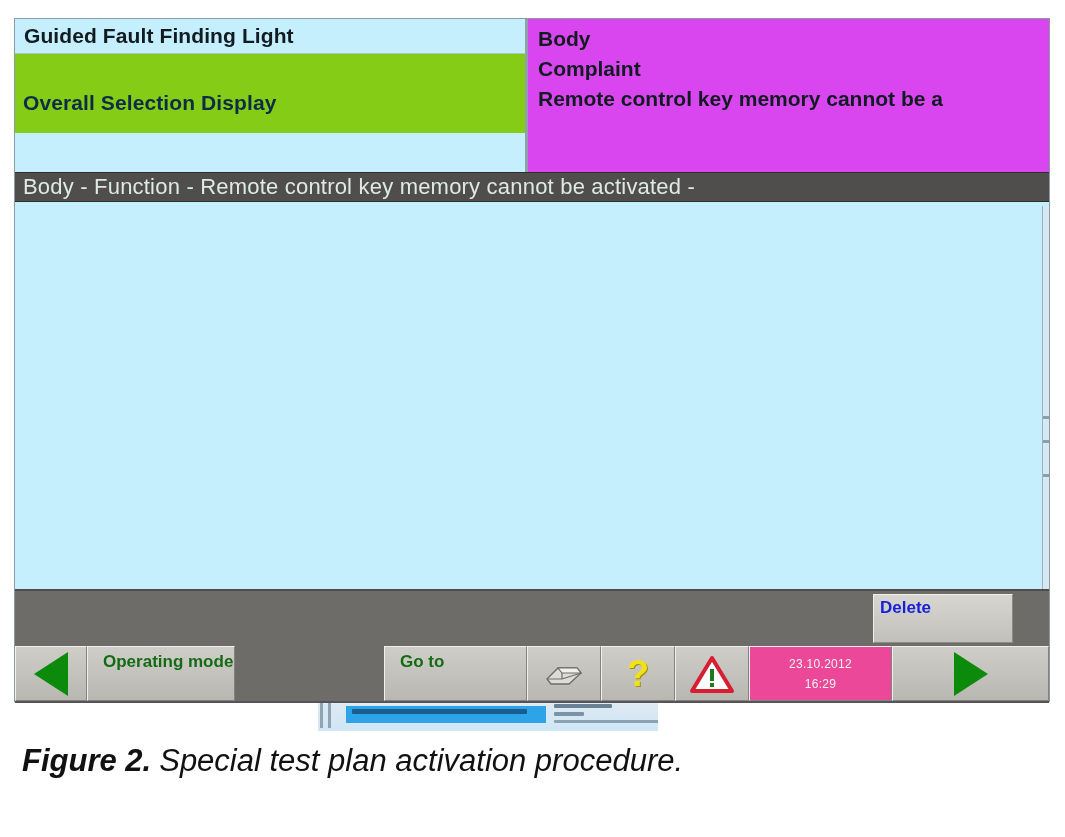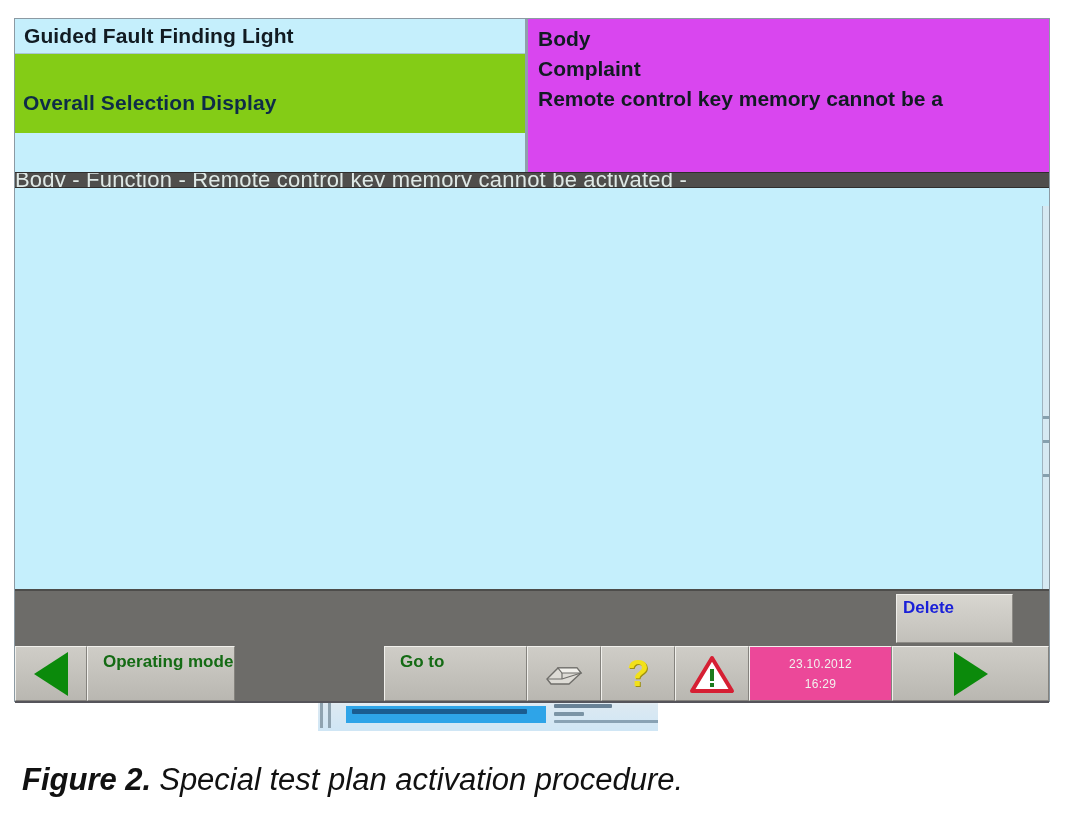--- a/index.html
+++ b/index.html
@@ -149,27 +149,28 @@
     line-height: 30px;
     white-space: nowrap;
   }
 
   
   #breadcrumb-bar {
     position: absolute;
     left: 0;
     top: 153px;
     width: 100%;
-    height: 16px;
+    height: 30px;
     background: #4f4e4c;
     border-top: 1px solid #2f2e2d;
     border-bottom: 1px solid #2f2e2d;
     box-sizing: border-box;
     display: flex;
     align-items: center;
+    padding-left: 8px;
     color: #dfe9e6;
     font-size: 22px;
     font-weight: normal;
     letter-spacing: .2px;
     white-space: nowrap;
     overflow: hidden;
   }
 
   
   #content-area {
@@ -207,21 +208,21 @@
     width: 100%;
     height: 57px;
     background: #6d6c69;
     border-top: 2px solid #4d4c4a;
     box-sizing: border-box;
   }
   #delete-button {
     position: absolute;
     right: 36px;
     top: 3px;
-    width: 117px;
+    width: 140px;
     height: 49px;
     background: linear-gradient(180deg,#d8d6d0 0%,#c2c0ba 100%);
     border: 1px solid #efeeea;
     border-right-color: #8d8b86;
     border-bottom-color: #8d8b86;
     box-sizing: border-box;
     color: #1a20d8;
     font-weight: bold;
     font-size: 17px;
     padding: 3px 0 0 6px;
@@ -316,21 +317,21 @@
     top: 682px;
     width: 100%;
     height: 2px;
     background: #55545a;
   }
 
   
   #figure-caption {
     position: absolute;
     left: 22px;
-    top: 762px;
+    top: 743px;
     width: 1000px;
     font-family: "Liberation Sans", sans-serif;
     font-size: 31px;
     font-style: italic;
     color: #111111;
     white-space: nowrap;
   }
   #figure-caption .fig-label {
     font-weight: bold;
     font-style: italic;

